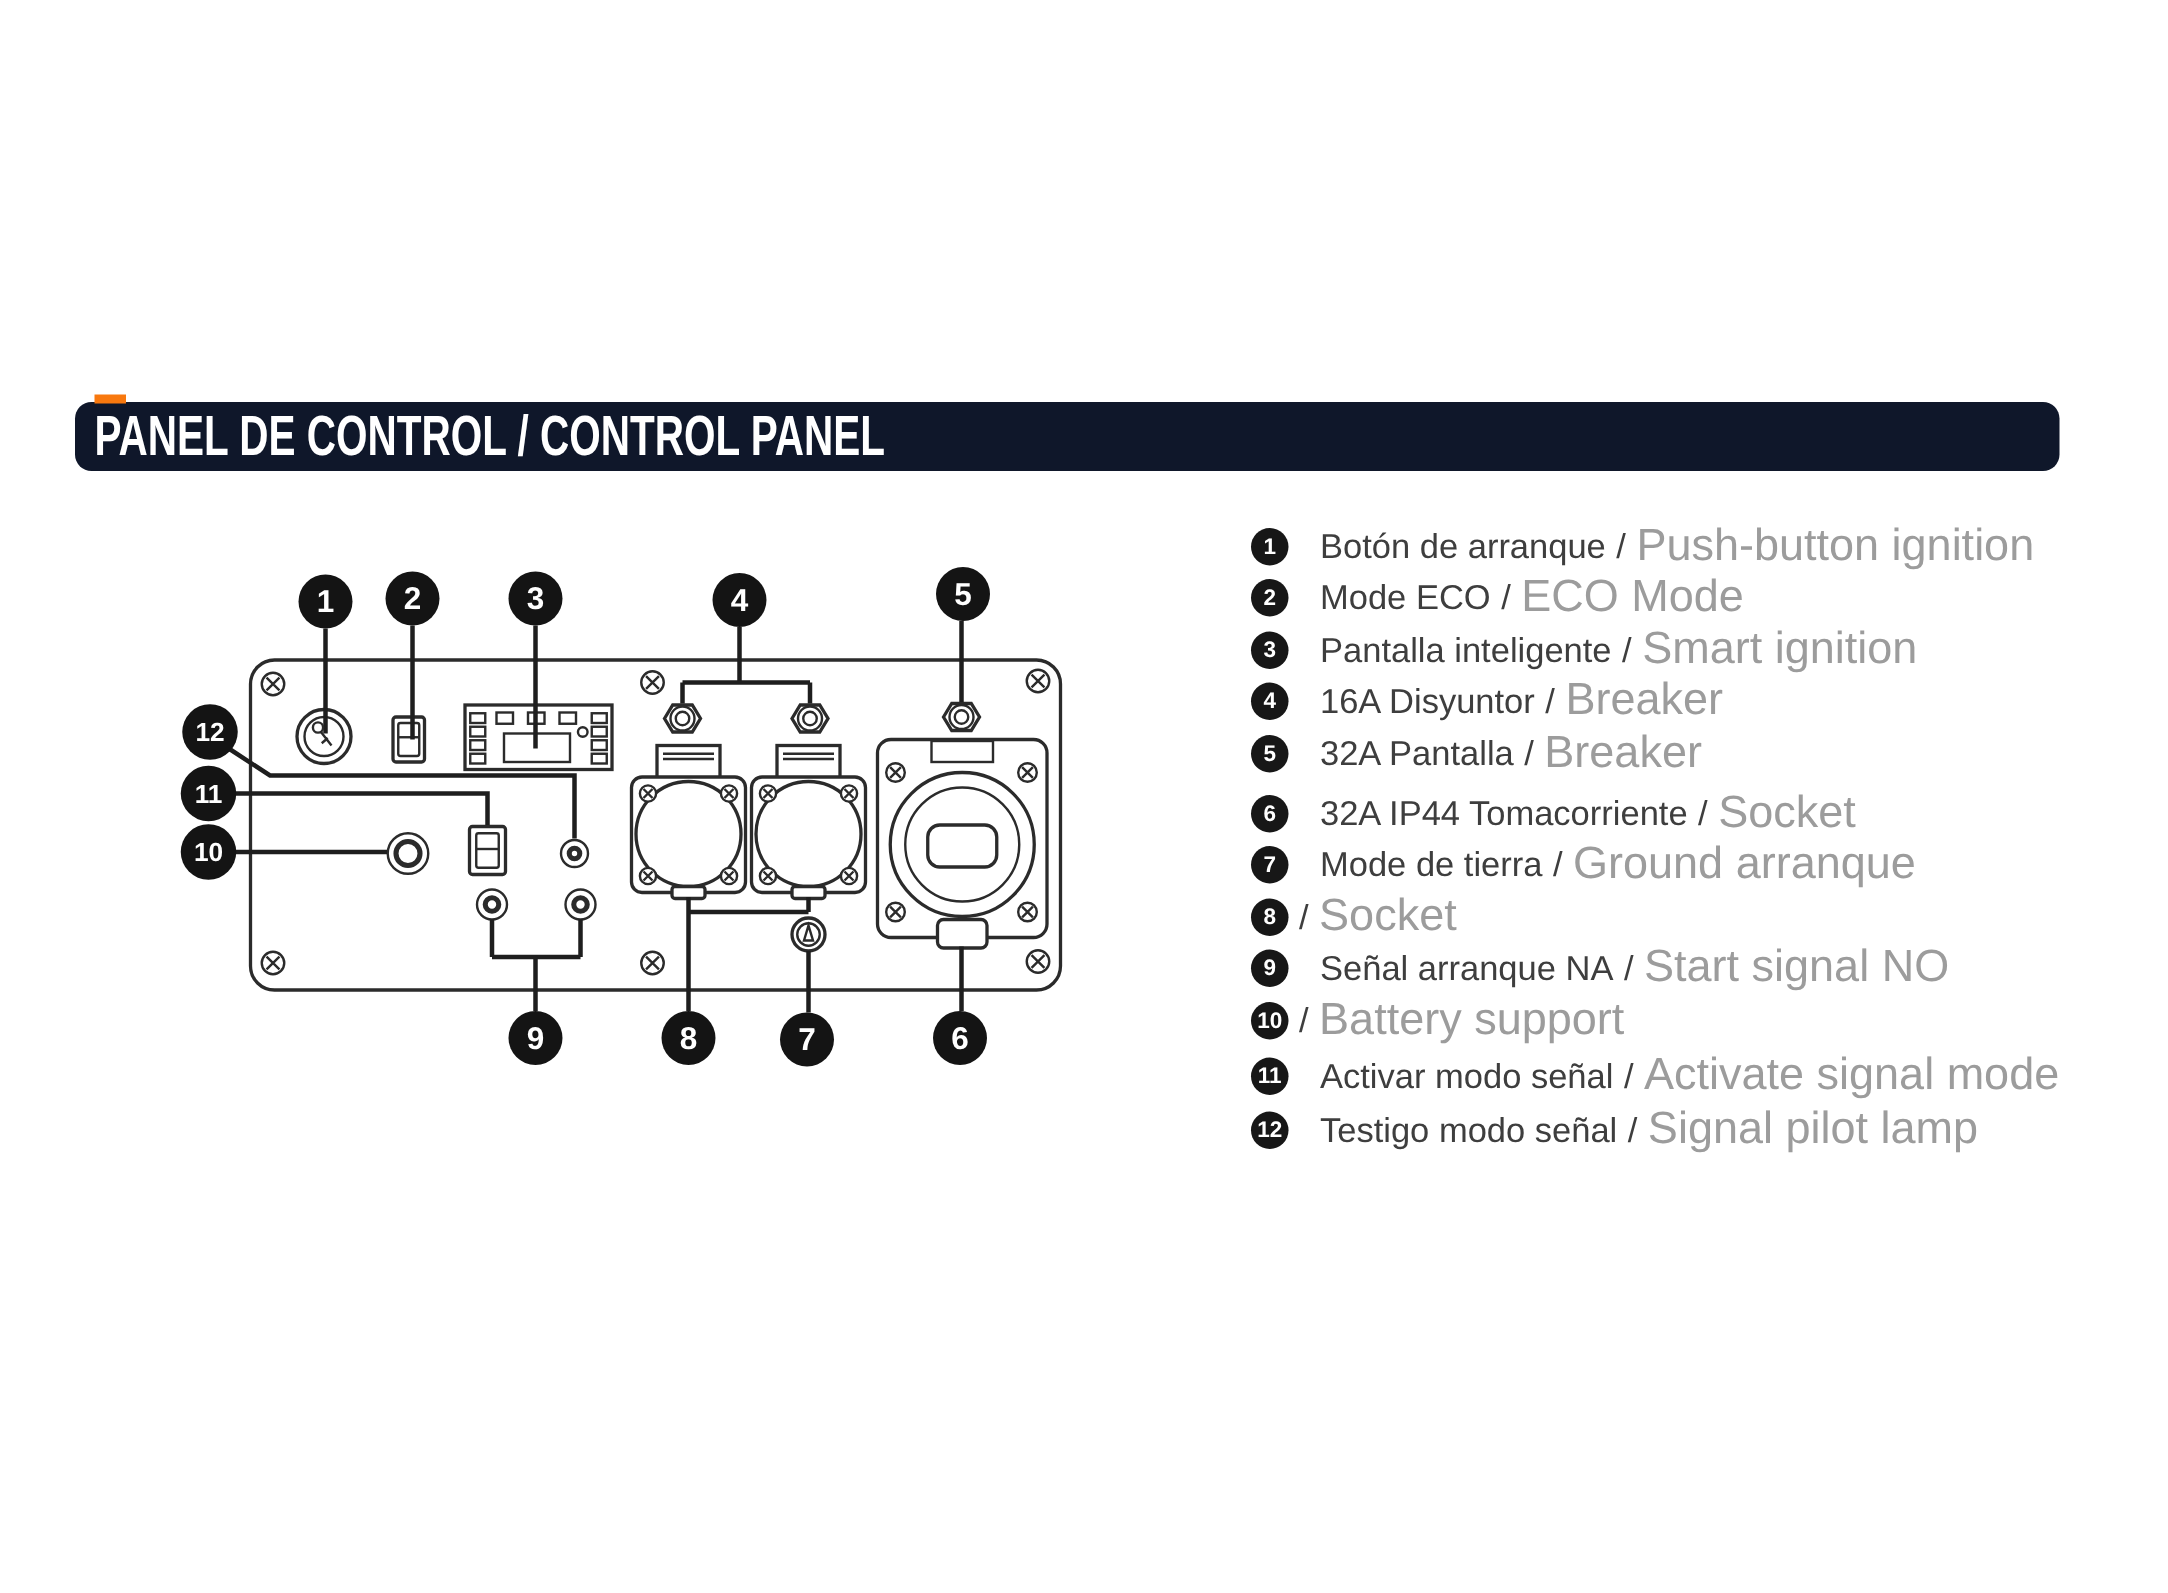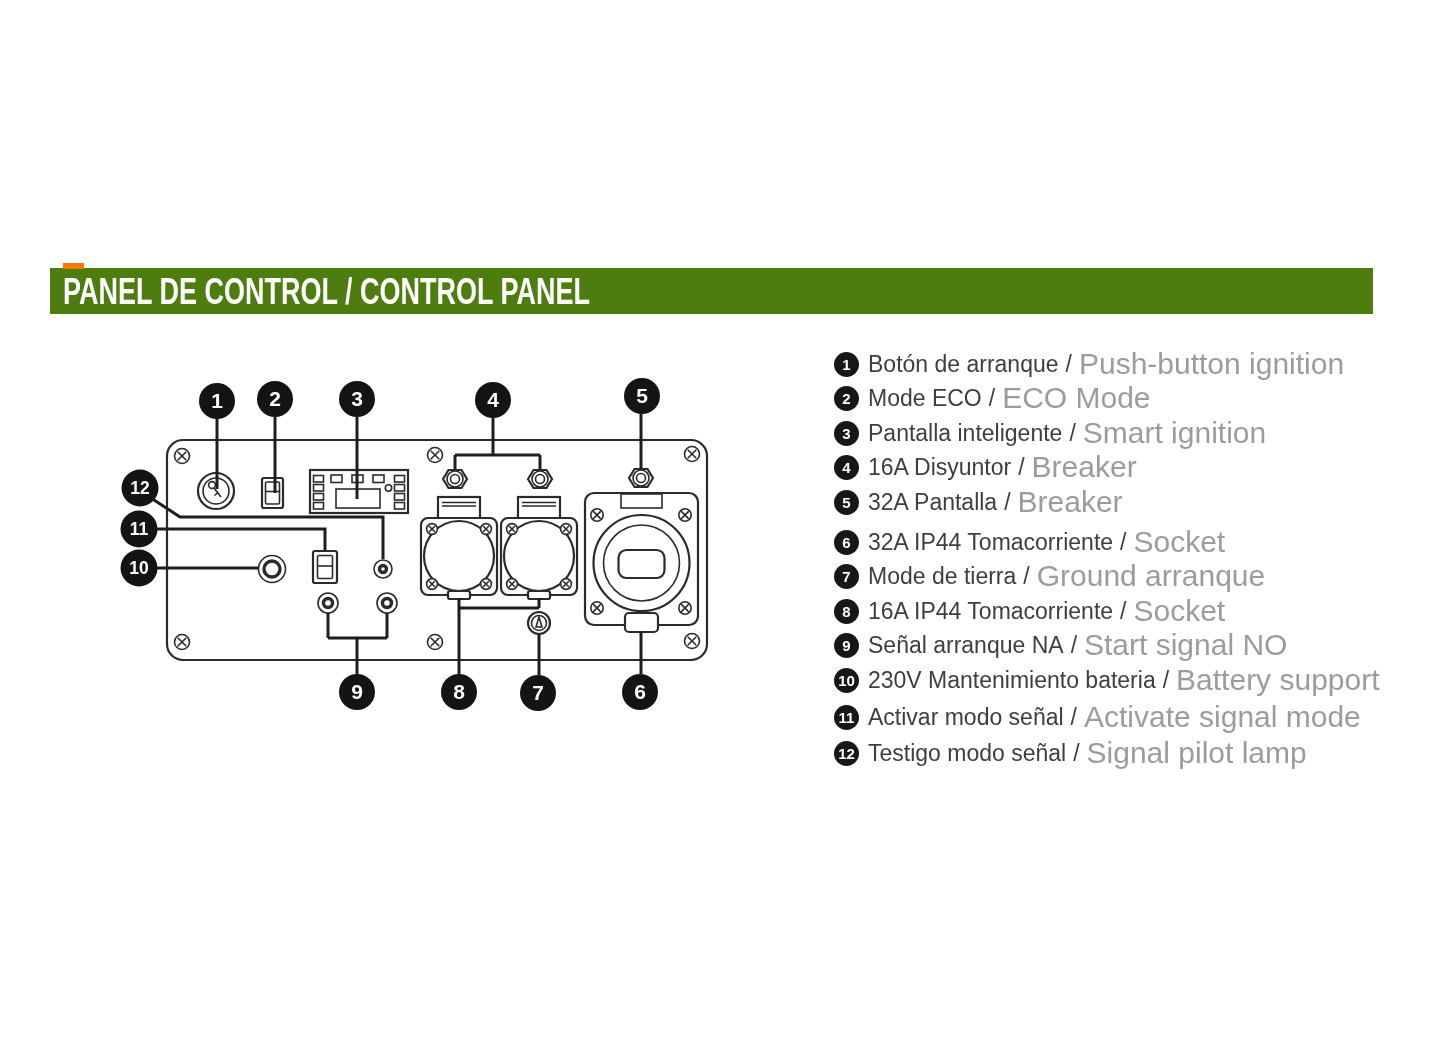--- a/index.html
+++ b/index.html
@@ -3,21 +3,22 @@
 <meta charset="utf-8">
 <style>
   html,body{margin:0;padding:0;}
   body{
     width:1445px;height:1062px;background:#ffffff;position:relative;
     font-family:"Liberation Sans", sans-serif;overflow:hidden;
   }
   
   .banner{
     position:absolute;left:50px;top:268px;width:1323px;height:46px;
-    background:#4d7c0f;
+    background:#0f172a;
+    border-radius:11px;
   }
   .banner-tab{
     position:absolute;left:13px;top:-5px;width:21px;height:6px;background:#F8780E;
   }
   .banner-title{
     position:absolute;left:13px;top:4px;
     color:#ffffff;font-weight:bold;font-size:36px;line-height:38px;
     letter-spacing:0px;white-space:nowrap;
     transform:scaleX(0.75) scaleY(1.05);transform-origin:left center;
   }
@@ -25,21 +26,21 @@
   .legend{position:absolute;left:0;top:0;width:1445px;height:1062px;}
   .lrow{
     position:absolute;left:834px;height:28px;display:flex;align-items:center;
     white-space:nowrap;
   }
   .badge{
     width:25px;height:25px;border-radius:50%;background:#171717;color:#fff;
     font-weight:bold;font-size:15px;display:flex;align-items:center;
     justify-content:center;flex-shrink:0;
   }
-  .es{color:#3E3E3E;font-size:23px;margin-left:9px;}
+  .es{color:#3E3E3E;font-size:23px;margin-left:21px;}
   .sep{color:#3E3E3E;font-size:23px;margin:0 7px;}
   .en{color:#9C9C9C;font-size:30px;}
   
   svg{position:absolute;left:0;top:0;}
   .s2 {fill:#fff;stroke:#2b2b2b;stroke-width:2.2;}
   .s15{fill:#fff;stroke:#2b2b2b;stroke-width:1.6;}
   .thin{fill:none;stroke:#2b2b2b;stroke-width:1.6;}
   .bold35{fill:none;stroke:#2b2b2b;stroke-width:3.4;}
   .ln{fill:none;stroke:#1e1e1e;stroke-width:3;}
   .co{fill:#141414;stroke:none;}
@@ -284,33 +285,31 @@
     <span class="en">Socket</span>
   </div>
   <div class="lrow" style="top:562px">
     <span class="badge">7</span>
     <span class="es">Mode de tierra</span>
     <span class="sep">/</span>
     <span class="en">Ground arranque</span>
   </div>
   <div class="lrow" style="top:597px">
     <span class="badge">8</span>
-    <span class="es">16A IP44 Tomacorriente</span>
     <span class="sep">/</span>
     <span class="en">Socket</span>
   </div>
   <div class="lrow" style="top:631px">
     <span class="badge">9</span>
     <span class="es">Señal arranque NA</span>
     <span class="sep">/</span>
     <span class="en">Start signal NO</span>
   </div>
   <div class="lrow" style="top:666px">
     <span class="badge">10</span>
-    <span class="es">230V Mantenimiento bateria</span>
     <span class="sep">/</span>
     <span class="en">Battery support</span>
   </div>
   <div class="lrow" style="top:703px">
     <span class="badge">11</span>
     <span class="es">Activar modo señal</span>
     <span class="sep">/</span>
     <span class="en">Activate signal mode</span>
   </div>
   <div class="lrow" style="top:739px">

